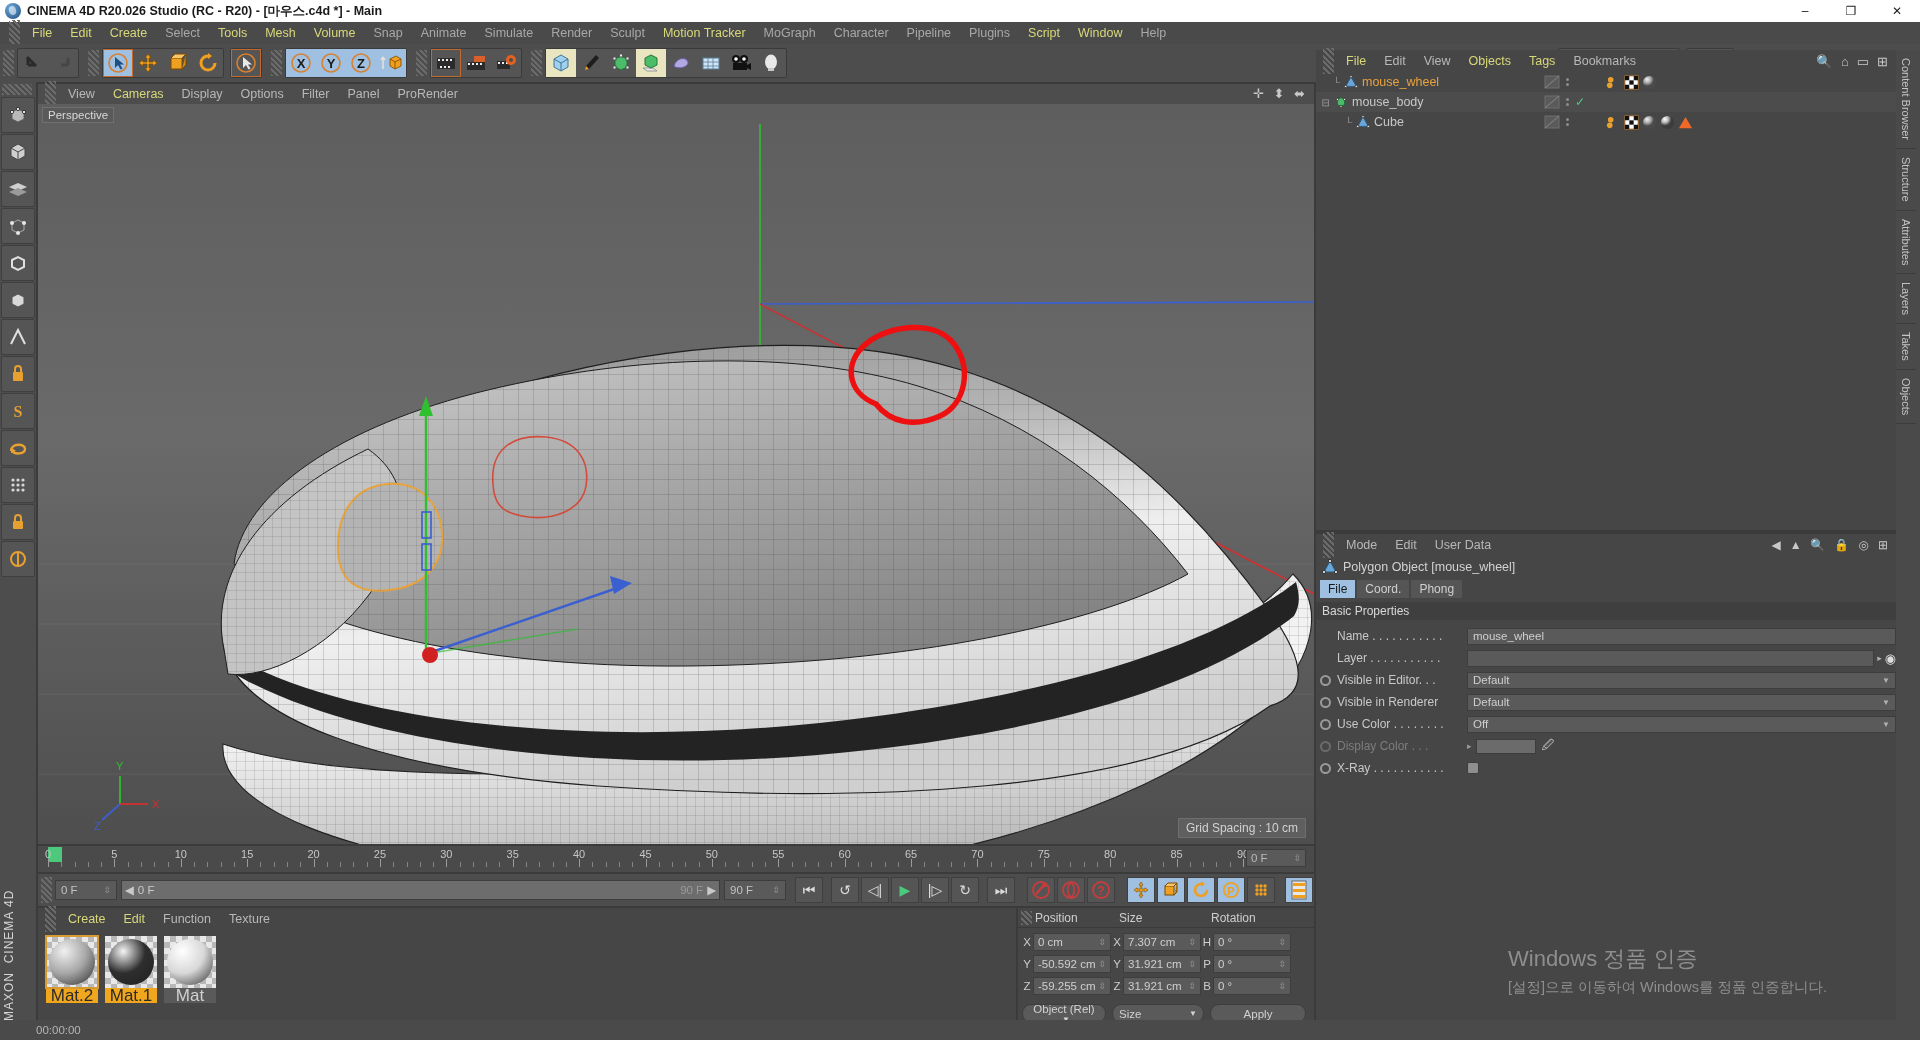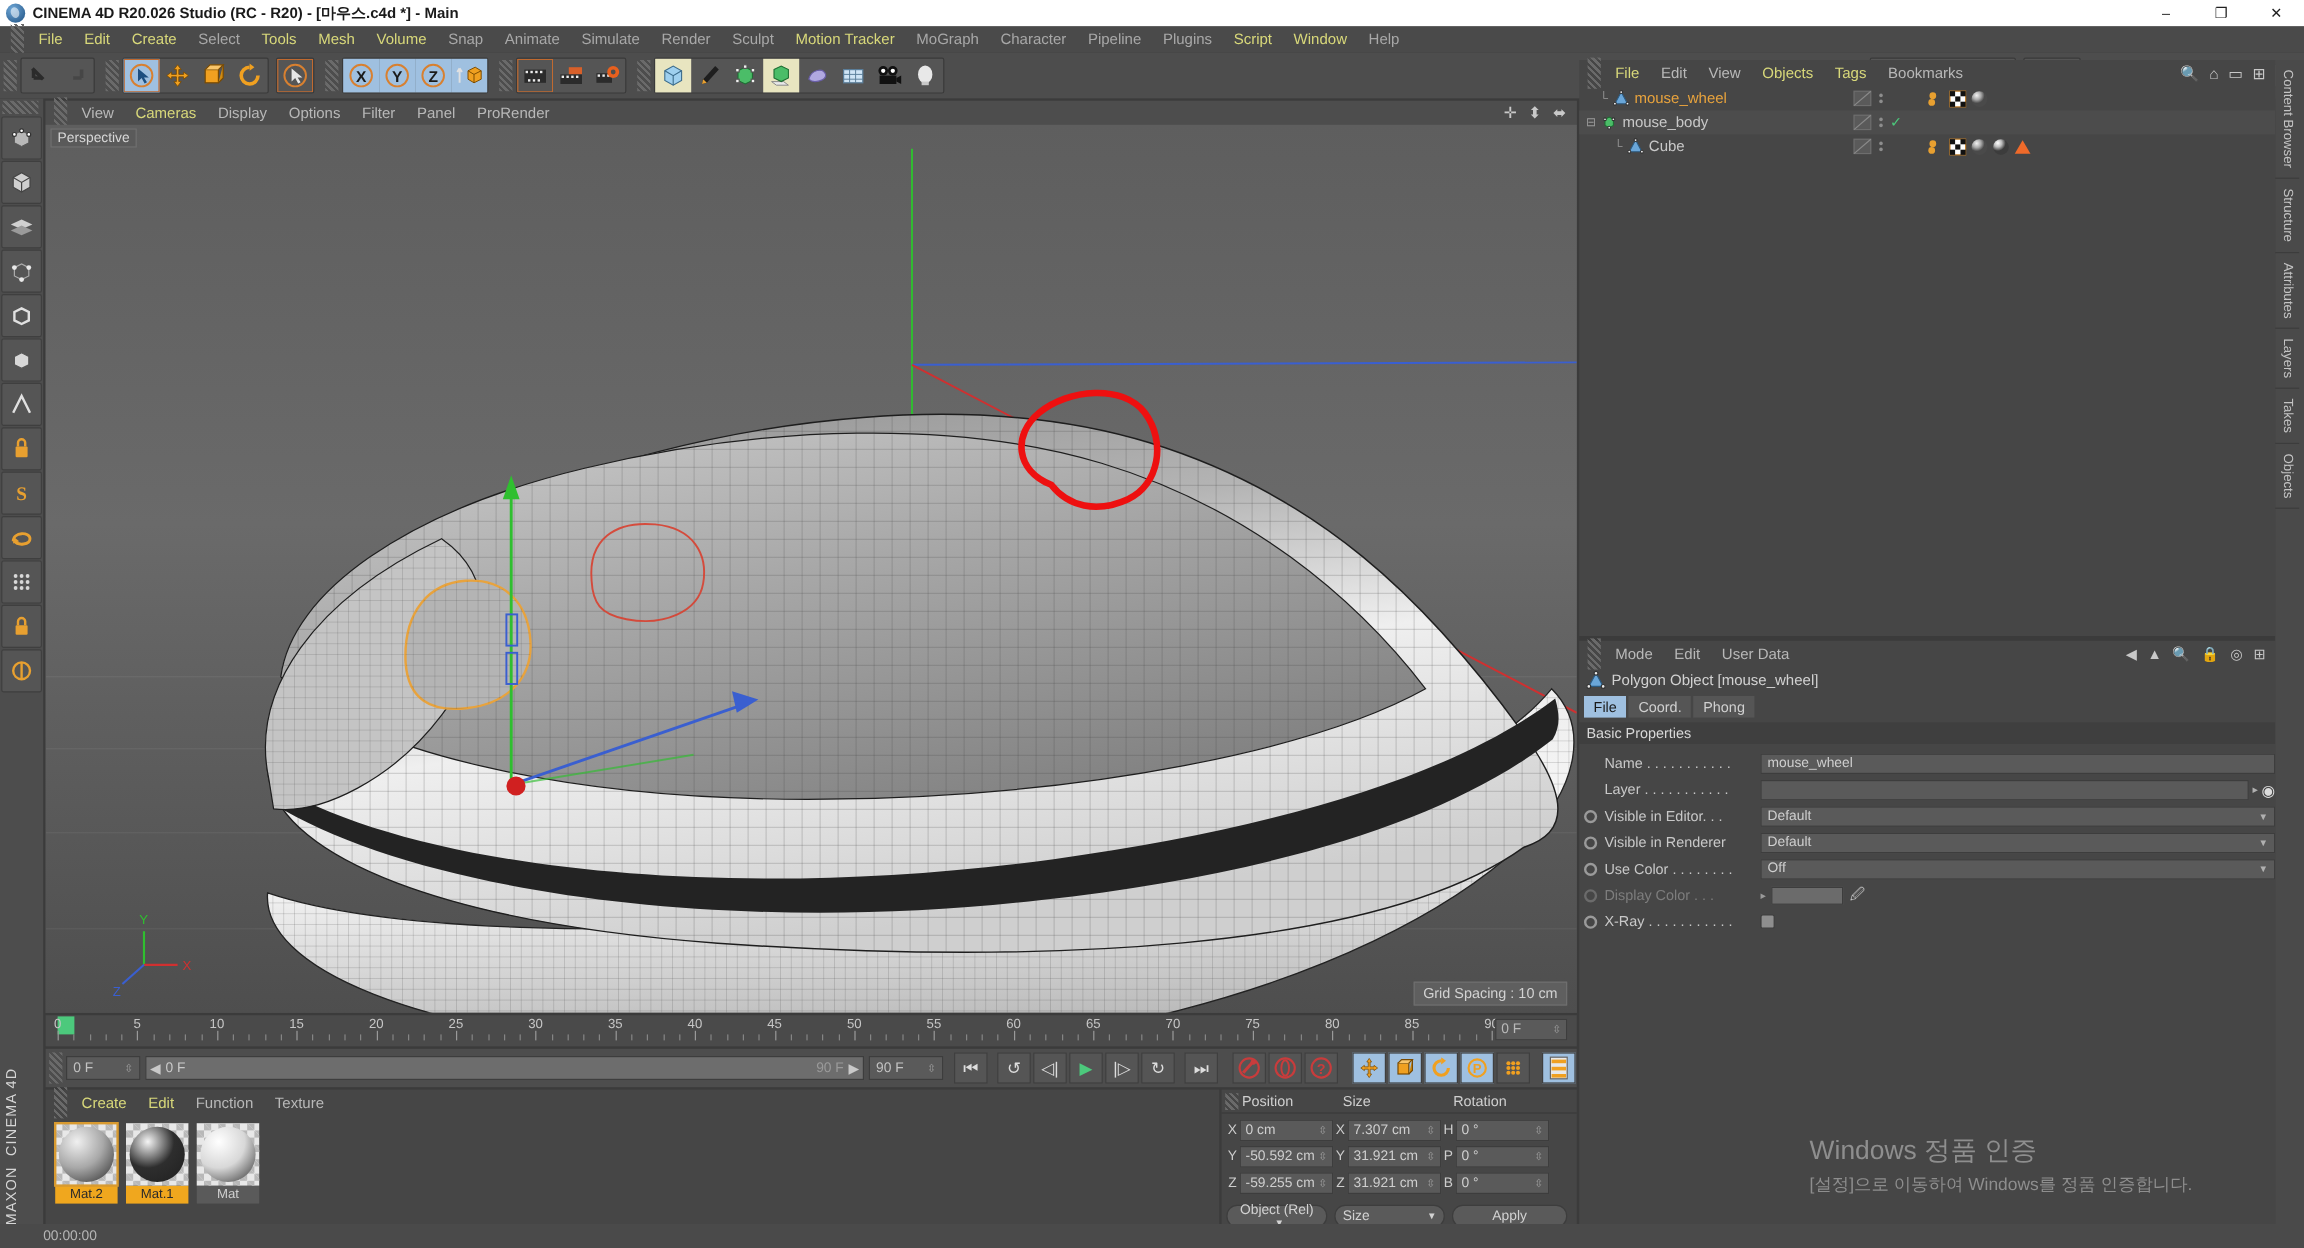--- a/index.html
+++ b/index.html
@@ -91,21 +91,21 @@
   #matmenu{ height:22px; display:flex; align-items:center; padding-left:4px; }
   #matmenu .mm{ padding:0 9px; font-size:12.5px; color:#b8b8b8;}
   #matmenu .mm.hl{ color:#d8d87a; }
   #matlist{ display:flex; padding:6px 8px; gap:7px; }
   .matitem{ width:52px; }
   .matsw{ width:52px;height:52px; background-image:
       linear-gradient(45deg,#b8b8b8 25%,transparent 25%,transparent 75%,#b8b8b8 75%),
       linear-gradient(45deg,#b8b8b8 25%,#e8e8e8 25%,#e8e8e8 75%,#b8b8b8 75%);
       background-size:12px 12px; background-position:0 0,6px 6px; position:relative;}
   .matsw .ball{ position:absolute; left:3px; top:3px; width:46px;height:46px;border-radius:50%; }
-  .matlbl{ font-size:11px; text-align:center; color:#d0d0d0; background:#5a5a5a;
+  .matlbl{ font-size:17px; text-align:center; color:#d0d0d0; background:#5a5a5a;
      height:15px; line-height:15px; overflow:hidden; }
   .matitem.sel .matsw{ outline:2px solid #d89a30; outline-offset:-1px; }
   .matitem.sel .matlbl{ background:#f0a71e; color:#2a2a2a; }
 
   
   #coords{ position:absolute; left:1018px; top:908px; width:296px; height:132px; background:#464646;}
   #coordhdr{ display:flex; height:20px; align-items:center; font-size:12px; color:#cfcfcf;
      border-bottom:1px solid #3a3a3a; }
   .crow{ display:flex; align-items:center; height:20px; margin:2px 0; }
   .caxis{ width:12px; text-align:center; font-size:11.5px; color:#cdcdcd;}

